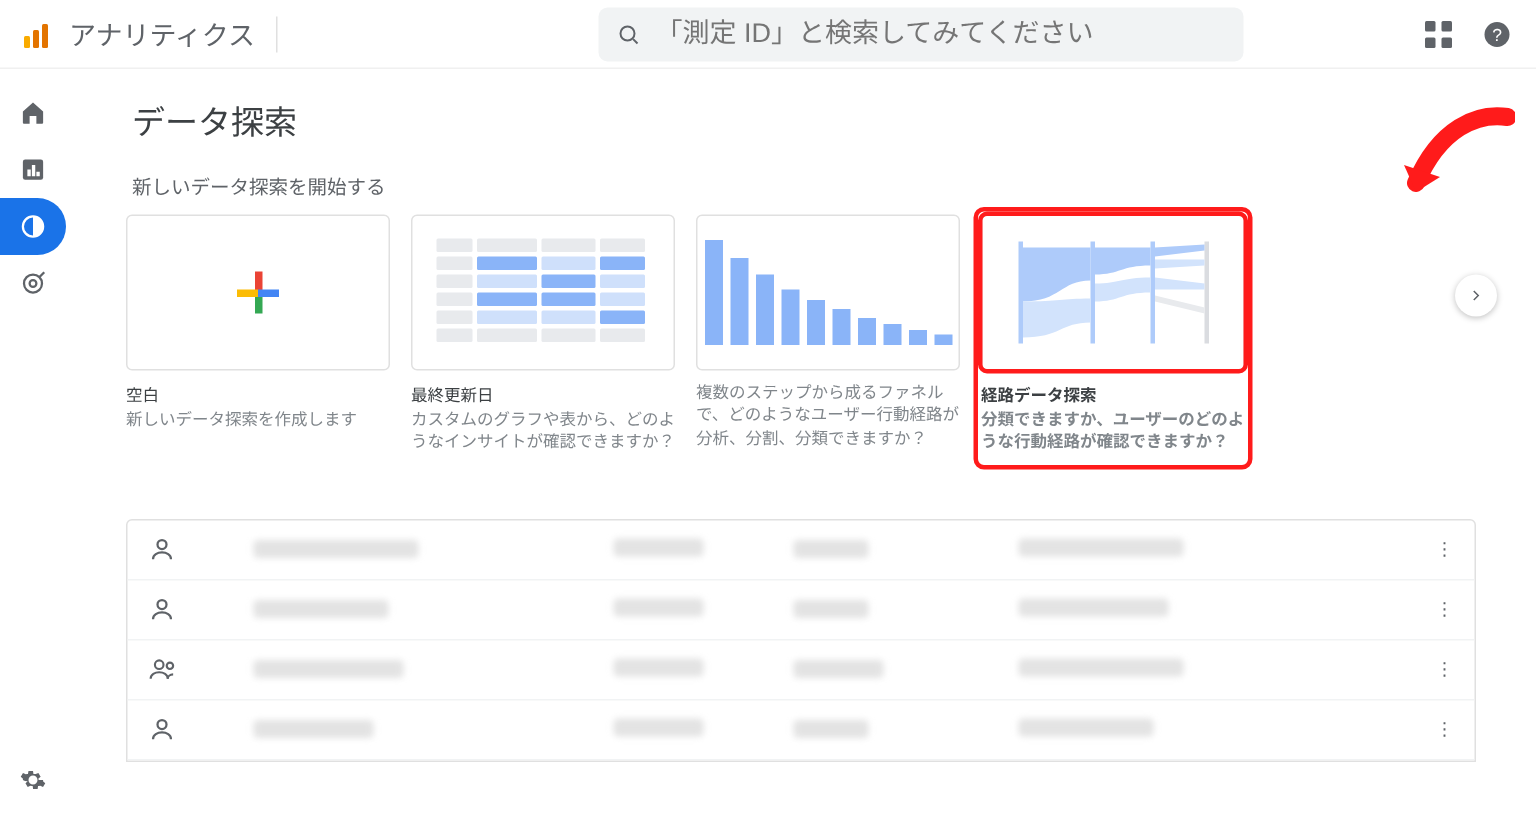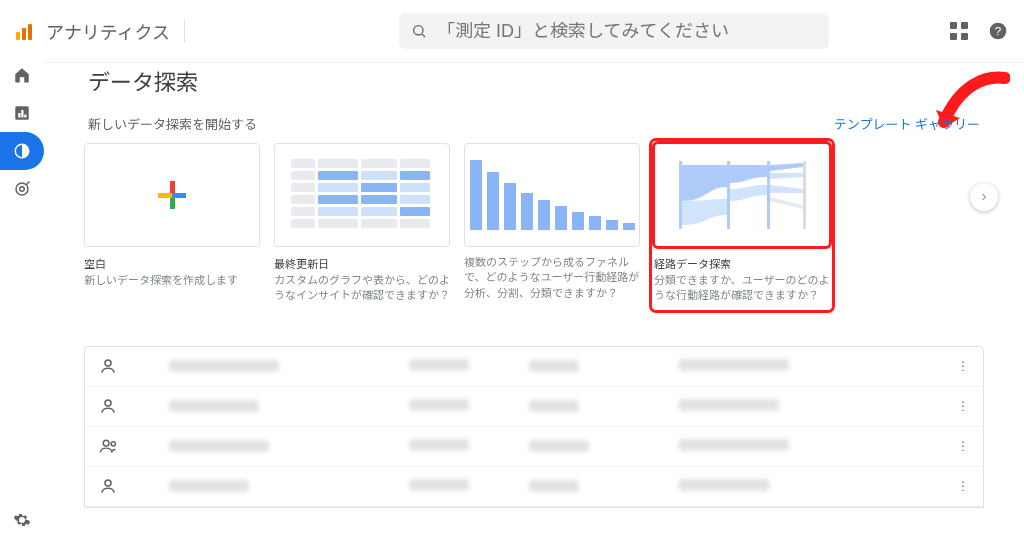--- a/index.html
+++ b/index.html
@@ -1,19 +1,19 @@
 <!DOCTYPE html>
 <html><head>
 <meta charset="utf-8">
 <style>
   * { box-sizing: border-box; margin: 0; padding: 0; font-family: "Helvetica Neue", Arial, "Noto Sans JP", sans-serif; }
   body { width: 1024px; height: 555px; overflow: hidden; background: #fff; color: #3c4043; position: relative; }
 
   
-  .topbar { height: 63px; display: flex; align-items: center; padding: 0 16px; border-bottom: 1px solid #f0f0f0; }
+  .topbar { height: 46px; display: flex; align-items: center; padding: 0 16px; border-bottom: 1px solid #f0f0f0; }
   .logo { display: flex; align-items: center; gap: 8px; }
   .logo-mark { width: 18px; height: 18px; display: flex; align-items: flex-end; gap: 2px; }
   .logo-mark span:nth-child(1){ width:4px; height:8px; background:#f9ab00; border-radius:1px; }
   .logo-mark span:nth-child(2){ width:4px; height:12px; background:#e37400; border-radius:1px; }
   .logo-mark span:nth-child(3){ width:4px; height:16px; background:#e37400; border-radius:1px; }
   .app-title { font-size: 18px; color: #5f6368; margin-left: 4px; }
   .vsep { width:1px; height:24px; background:#e0e0e0; margin:0 14px; }
 
   .searchwrap { flex: 0 0 auto; margin-left: 200px; width: 430px; height: 36px; background: #f1f3f4; border-radius: 6px; display: flex; align-items: center; padding: 0 12px; gap: 10px; }
   .searchwrap input { border: none; background: transparent; outline: none; font-size: 18px; flex: 1; color: #5f6368; }
@@ -38,21 +38,21 @@
   .gallery-link { font-size: 13px; color:#1a73e8; }
 
   
   .cards { display:flex; gap:14px; position:relative; }
   .card { flex: 0 0 176px; display:flex; flex-direction:column; }
   .card .thumb { height: 104px; border:1px solid #e0e0e0; border-radius:4px; background:#fff; margin-bottom:8px; display:flex; align-items:center; justify-content:center; overflow:hidden; position:relative; }
   .card .ctitle { font-size:11px; color:#3c4043; margin-bottom:2px; }
   .card .cdesc { font-size:11px; color:#80868b; line-height:1.4; }
 
   .card.highlight .thumb { outline: 3px solid #ff1b1b; outline-offset: -1px; }
-  .card.highlight { outline: 3px solid #ff1b1b; outline-offset: 2px; padding-bottom: 4px; border-radius:2px; }
+  .card.highlight { outline: 3px solid #ff1b1b; outline-offset: 2px; padding-bottom: 4px; border-radius:2px;font-weight:bold; }
 
   
   .plus { position:relative; width:28px; height:28px; }
   .plus:before, .plus:after { content:""; position:absolute; }
   .plus:before { left:12px; top:0; width:5px; height:28px; background:linear-gradient(#ea4335 50%, #34a853 50%);}
   .plus:after  { top:12px; left:0; height:5px; width:28px; background:linear-gradient(90deg,#fbbc05 50%, #4285f4 50%);}
 
   
   .ff { width: 150px; height: 80px; display:flex; flex-direction:column; gap:3px; padding:4px; }
   .ff .row { display:flex; gap:3px; }
@@ -182,21 +182,20 @@
   <path d="M75 8 C 55 5, 30 15, 14 52" stroke="#ff1b1b" stroke-width="12" fill="none" stroke-linecap="round"></path>
   <path d="M6 40 L14 58 L30 48 Z" fill="#ff1b1b"></path>
 </svg>
 
 <div class="main">
   <div class="page">
     <h1 class="page-title">データ探索</h1>
 
     <div class="subrow">
       <span class="sub">新しいデータ探索を開始する</span>
-      <a class="gallery-link">テンプレート ギャラリー</a>
     </div>
 
     <div class="cards">
 
       <div class="card">
         <div class="thumb">
           <div class="plus"></div>
         </div>
         <div class="ctitle">空白</div>
         <div class="cdesc">新しいデータ探索を作成します</div>

